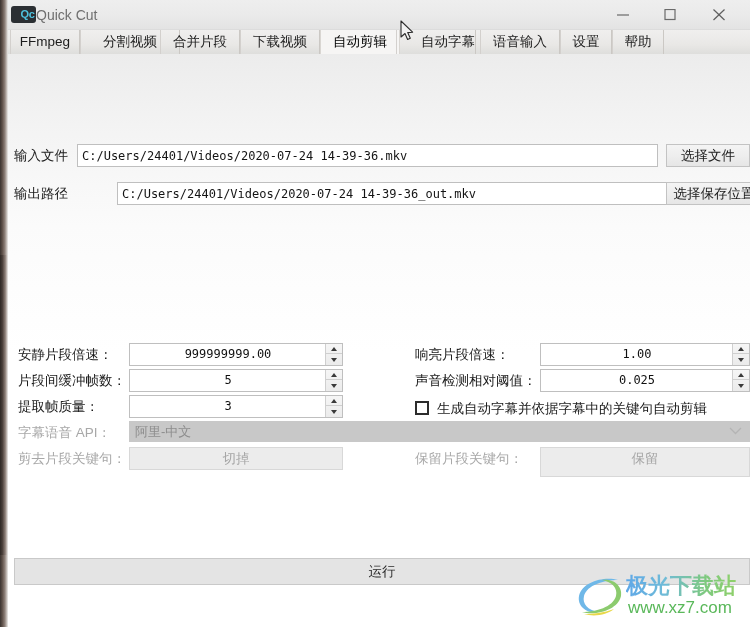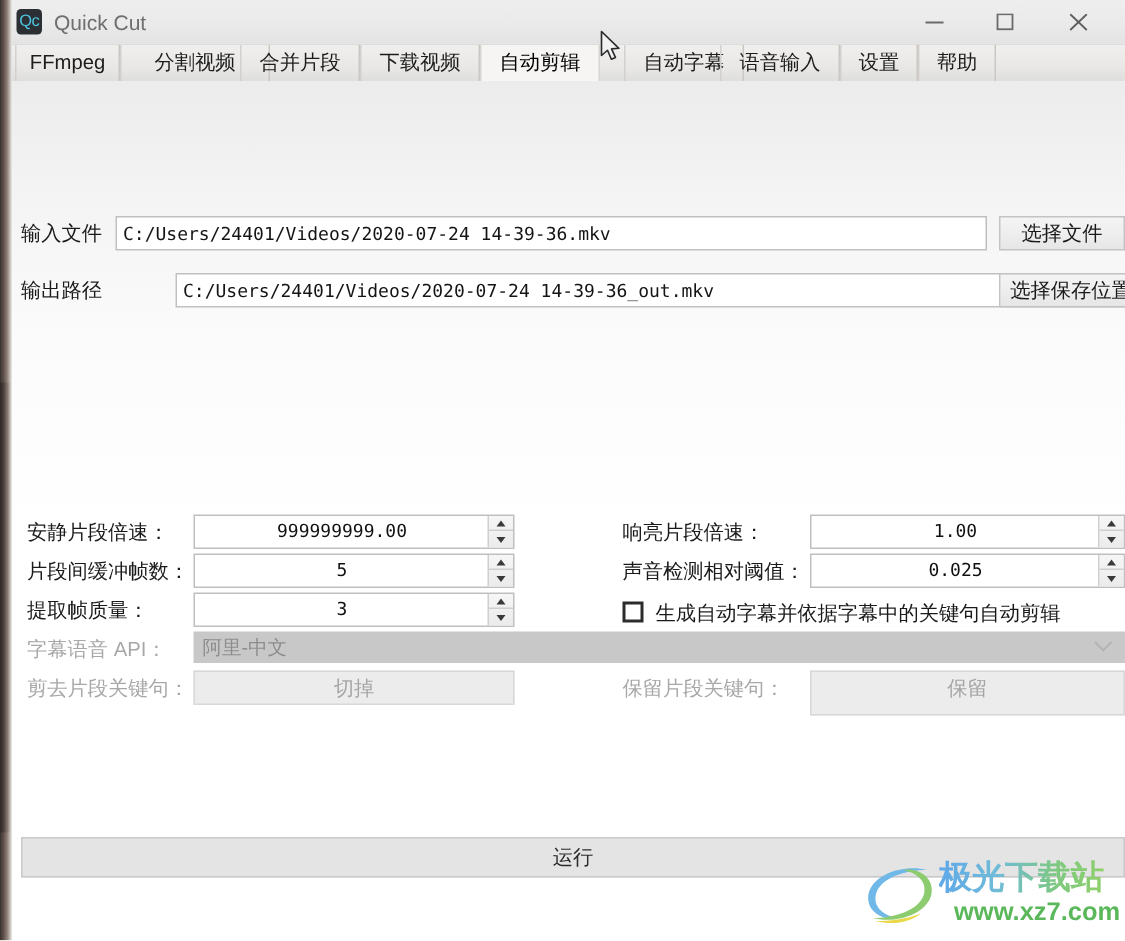--- a/index.html
+++ b/index.html
@@ -48,25 +48,26 @@
     box-sizing: border-box;
   }
   #app-icon {
     position: absolute;
     left: 11px; top: 6px;
     width: 17px; height: 17px;
     background: #2b2f33;
     border-radius: 3px;
     color: #4ec3e0;
     font-size: 11px;
-    font-weight: normal;
+    font-weight: bold;
     line-height: 17px;
     text-align: center;
     letter-spacing: -0.3px;
     font-family: "Liberation Sans", sans-serif;
+    padding-left: 8px;
   }
   #app-title {
     position: absolute;
     left: 36px; top: 6px;
     font-size: 14px;
     color: #6f6f6f;
     line-height: 18px;
     font-family: "Liberation Sans", sans-serif;
   }
   .win-btn {
@@ -279,23 +280,23 @@
     line-height: 25px;
     letter-spacing: 0px;
     background: linear-gradient(to right, #5fa8e8 0%, #6fbbd8 35%, #7ec97f 72%, #8fd06a 100%);
     -webkit-background-clip: text;
     background-clip: text;
     color: transparent;
     font-family: "DejaVu Sans", "Liberation Sans", sans-serif;
   }
   #wm-url {
     position: absolute;
-    left: 66px; top: 25px;
+    left: 58px; top: 25px;
     font-size: 17px;
-    font-weight: bold;
+    font-weight: normal;
     color: #5ab85a;
     line-height: 19px;
     font-family: "Liberation Sans", "DejaVu Sans", sans-serif;
   }
   #wm-logo { position: absolute; left: 4px; top: 1px; }
 
   
   #mouse-cursor {
     position: absolute;
     left: 400px; top: 20px;
@@ -329,21 +330,21 @@
       </svg>
     </div>
   </div>
 
   <div id="tab-bar">
     <div class="tab" style="left:10px;width:70px;">FFmpeg</div>
     <div class="tab" style="left:80px;width:100px;">分割视频</div>
     <div class="tab" style="left:160px;width:80px;">合并片段</div>
     <div class="tab" style="left:240px;width:80px;">下载视频</div>
     <div class="tab active" style="left:320px;width:80px;">自动剪辑</div>
-    <div class="tab" style="left:416px;width:80px;">自动字幕</div>
+    <div class="tab" style="left:396px;width:80px;text-align:right;">自动字幕</div>
     <div class="tab" style="left:480px;width:80px;">语音输入</div>
     <div class="tab" style="left:560px;width:52px;">设置</div>
     <div class="tab" style="left:612px;width:52px;">帮助</div>
   </div>
 
   <div id="content">
 
     <div class="row-label" style="left:14px; top:93px;">输入文件</div>
     <input class="text-field" type="text" style="left: 77px; top: 90px; width: 581px;" value="C:/Users/24401/Videos/2020-07-24 14-39-36.mkv">
     <div class="push-btn" style="left:666px; top:90px; width:84px; height:23px; line-height:21px;">选择文件</div>

